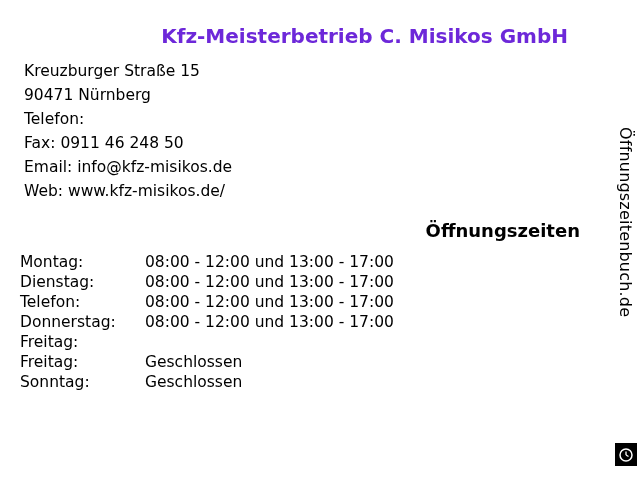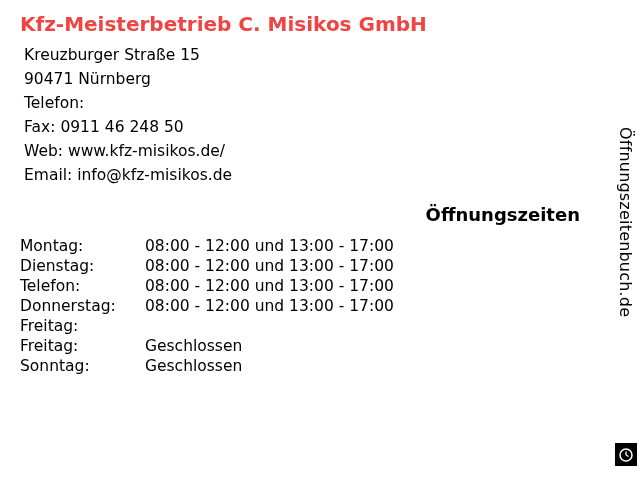--- a/index.html
+++ b/index.html
@@ -16,26 +16,27 @@
     font-family: "DejaVu Sans", "Liberation Sans", sans-serif;
     color: #000000;
   }
   .content {
     position: absolute;
     left: 20px;
     top: 12px;
     width: 560px;
   }
   h1.page-title {
-    margin: 0;
+    margin: 12px;
     font-size: 20px;
     line-height: 25px;
     font-weight: bold;
-    color: #ef4444;
+    color: #6d28d9;
     white-space: nowrap;
+    text-align: right;
   }
   .contact-block {
     margin-top: 8px;
   }
   .contact-block p {
     margin: 4px;
     font-size: 15.5px;
     line-height: 20px;
     display: flex;
     gap: 5px;
@@ -102,26 +103,26 @@
         <span>90471 Nürnberg</span>
       </p>
       <p>
         <span>Telefon:</span>
       </p>
       <p>
         <span>Fax:</span>
         <span>0911 46 248 50</span>
       </p>
       <p>
+        <span>Email:</span>
+        <span>info@kfz-misikos.de</span>
+      </p>
+      <p>
         <span>Web:</span>
         <span>www.kfz-misikos.de/</span>
-      </p>
-      <p>
-        <span>Email:</span>
-        <span>info@kfz-misikos.de</span>
       </p>
     </div>
 
     <h2 class="hours-heading">Öffnungszeiten</h2>
 
     <div class="hours-table">
       <div class="hours-row">
         <span>Montag:</span>
         <span>08:00 - 12:00 und 13:00 - 17:00</span>
       </div>

